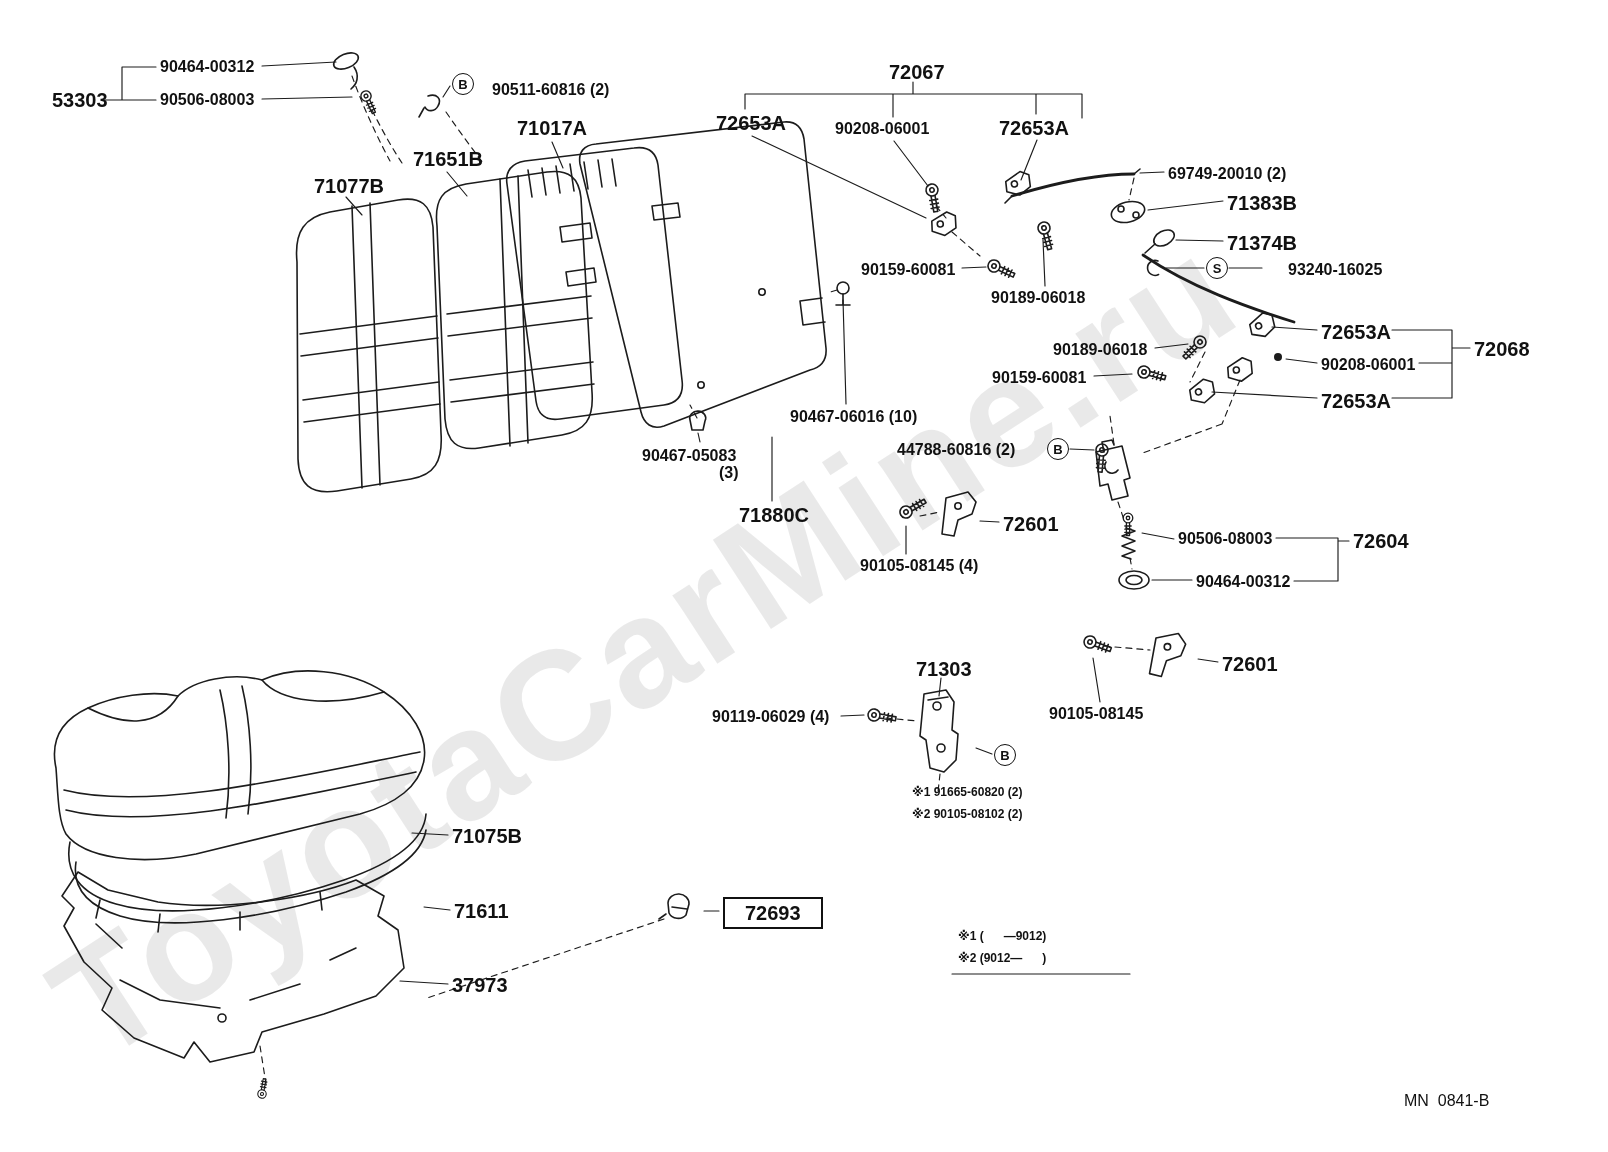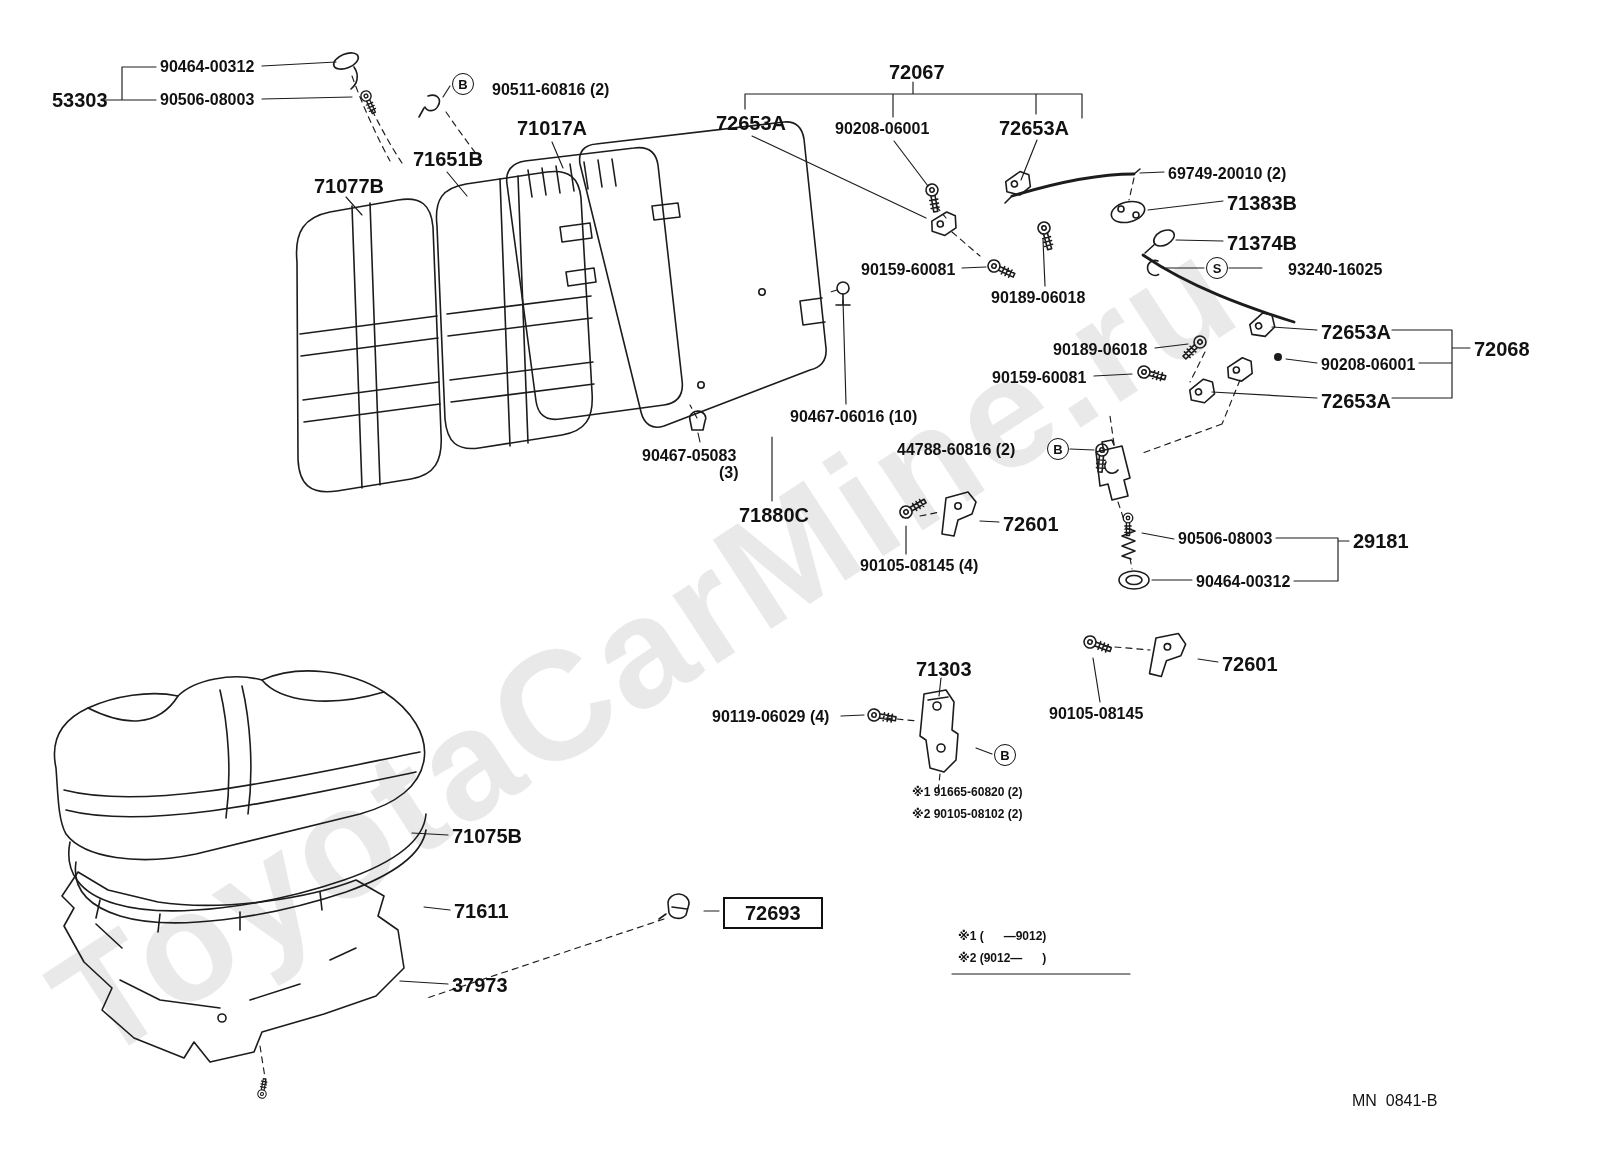--- a/index.html
+++ b/index.html
@@ -220,34 +220,34 @@
   <div class="lbl" style="left:790px;top:407px">90467-06016 (10)</div>
   <div class="lbl" style="left:897px;top:440px">44788-60816 (2)</div>
   <div class="circ" style="left:1047px;top:438px">B</div>
   <div class="lbl" style="left:642px;top:446px">90467-05083</div>
   <div class="lbl" style="left:719px;top:463px">(3)</div>
   <div class="lbl lg" style="left:739px;top:503px">71880C</div>
   <div class="lbl lg" style="left:1003px;top:512px">72601</div>
   <div class="lbl" style="left:860px;top:556px">90105-08145 (4)</div>
 
   <div class="lbl" style="left:1178px;top:529px">90506-08003</div>
-  <div class="lbl lg" style="left:1353px;top:529px">29181</div>
+  <div class="lbl lg" style="left:1353px;top:529px">72604</div>
   <div class="lbl" style="left:1196px;top:572px">90464-00312</div>
 
   <div class="lbl lg" style="left:1222px;top:652px">72601</div>
   <div class="lbl lg" style="left:916px;top:657px">71303</div>
   <div class="lbl" style="left:712px;top:707px">90119-06029 (4)</div>
   <div class="lbl" style="left:1049px;top:704px">90105-08145</div>
   <div class="circ" style="left:994px;top:744px">B</div>
   <div class="lbl note" style="left:912px;top:782px">※1 91665-60820 (2)</div>
   <div class="lbl note" style="left:912px;top:804px">※2 90105-08102 (2)</div>
 
   <div class="lbl lg" style="left:452px;top:824px">71075B</div>
   <div class="lbl lg" style="left:454px;top:899px">71611</div>
   <div class="lbl lg boxed" style="left:723px;top:897px">72693</div>
   <div class="lbl lg" style="left:452px;top:973px">37973</div>
 
   <div class="lbl note" style="left:958px;top:926px">※1 (      —9012)</div>
   <div class="lbl note" style="left:958px;top:948px">※2 (9012—      )</div>
 
-  <div class="lbl thin" style="left:1352px;top:1091px">MN  0841-B</div>
+  <div class="lbl thin" style="left:1404px;top:1091px">MN  0841-B</div>
 
 </div>
 
 </body></html>

